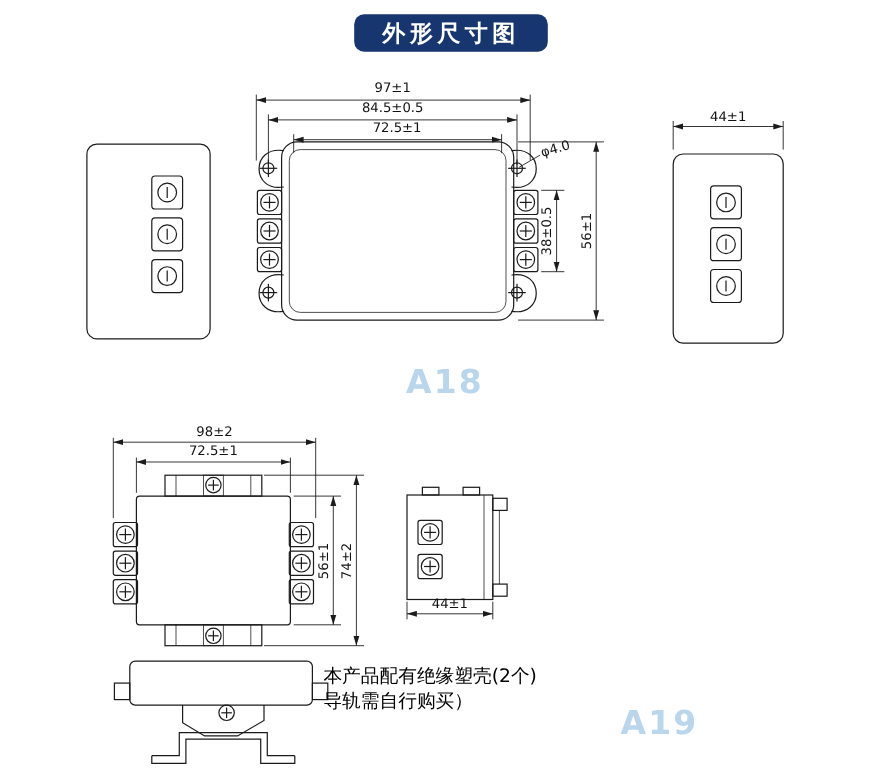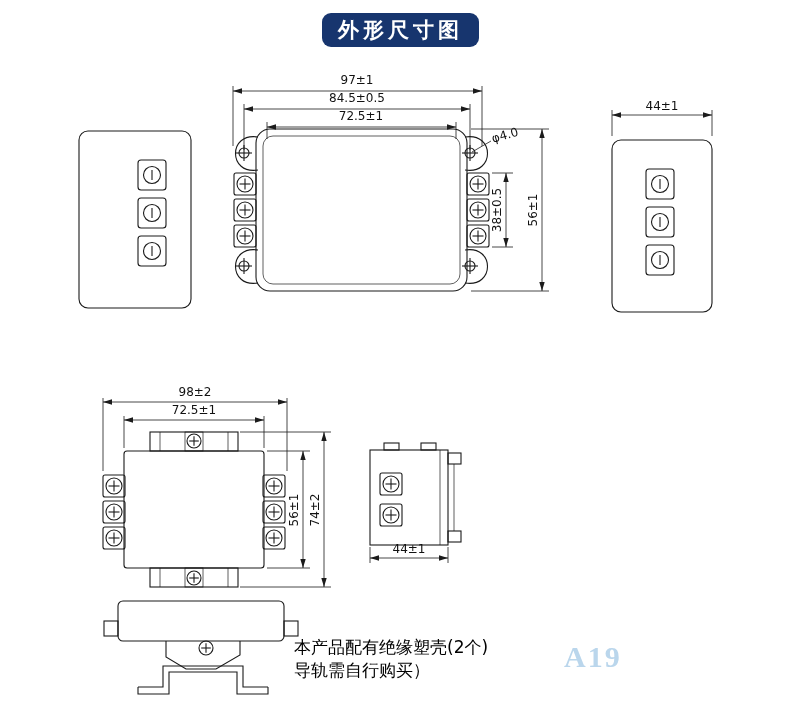--- a/index.html
+++ b/index.html
@@ -2,34 +2,34 @@
 <html><head>
 <meta charset="utf-8">
 <style>
   html, body { margin:0; padding:0; }
   body {
     width:800px; height:712px; background:#ffffff;
     font-family:"DejaVu Sans","Liberation Sans",sans-serif;
   }
   .stage { position:relative; width:800px; height:712px; overflow:hidden; background:#ffffff; }
   .badge {
-    position:absolute; left:322px; top:13px; width:157px; height:34px;
+    position:absolute; left:322px; top:13px; width:176px; height:34px;
     background:#17356e; color:#ffffff; border-radius:9px;
     display:flex; align-items:center; justify-content:center;
     font-size:21px; font-weight:bold; letter-spacing:4px;
   }
   .wm {
     position:absolute; font-size:30px; font-weight:bold;
     color:#bad6ec; letter-spacing:2px;
   }
   .wm-a18 { left:369px; top:330px; }
-  .wm-a19 { left:564px; top:640px;font-family:Liberation Serif, serif; }
+  .wm-a19 { left:564px; top:640px; }
   .note {
     position:absolute; left:294px; top:604px; width:222px;
-    font-size:17px; line-height:23px; color:#000000;margin-top:32px;
+    font-size:17px; line-height:23px; color:#000000;
   }
   svg.dwg { position:absolute; left:0; top:0; }
   .ln  { stroke:#1b1b1b; fill:none; stroke-width:1.1; }
   .dim { stroke:#1b1b1b; fill:none; stroke-width:0.8; }
   .thin { stroke-width:0.7; }
   svg text {
     font-family:"DejaVu Sans","Liberation Sans",sans-serif;
     font-size:12px; fill:#111111; stroke:none;
   }
 </style>
@@ -203,20 +203,21 @@
       <rect x="118" y="601" width="166" height="40" rx="5"></rect>
       <rect x="104" y="621" width="14" height="15"></rect>
       <rect x="284" y="621" width="14" height="15"></rect>
       <path d="M166 641 L166 657 L186 669 L216 669 L240 655 L240 641"></path>
       <use href="#scrB" x="206" y="648"></use>
       <path d="M138 687 L163 687 L163 666 L243 666 L243 687 L268 687"></path>
       <path d="M138 687 L138 694 L169 694 L169 672 L237 672 L237 694 L268 694 L268 687"></path>
     </g>
   </svg>
 
+  <div class="wm wm-a18">A18</div>
   <div class="wm wm-a19">A19</div>
 
   <div class="note">
     <div>本产品配有绝缘塑壳(2个)</div>
     <div>导轨需自行购买）</div>
   </div>
 
 </div>
 
 </body></html>

